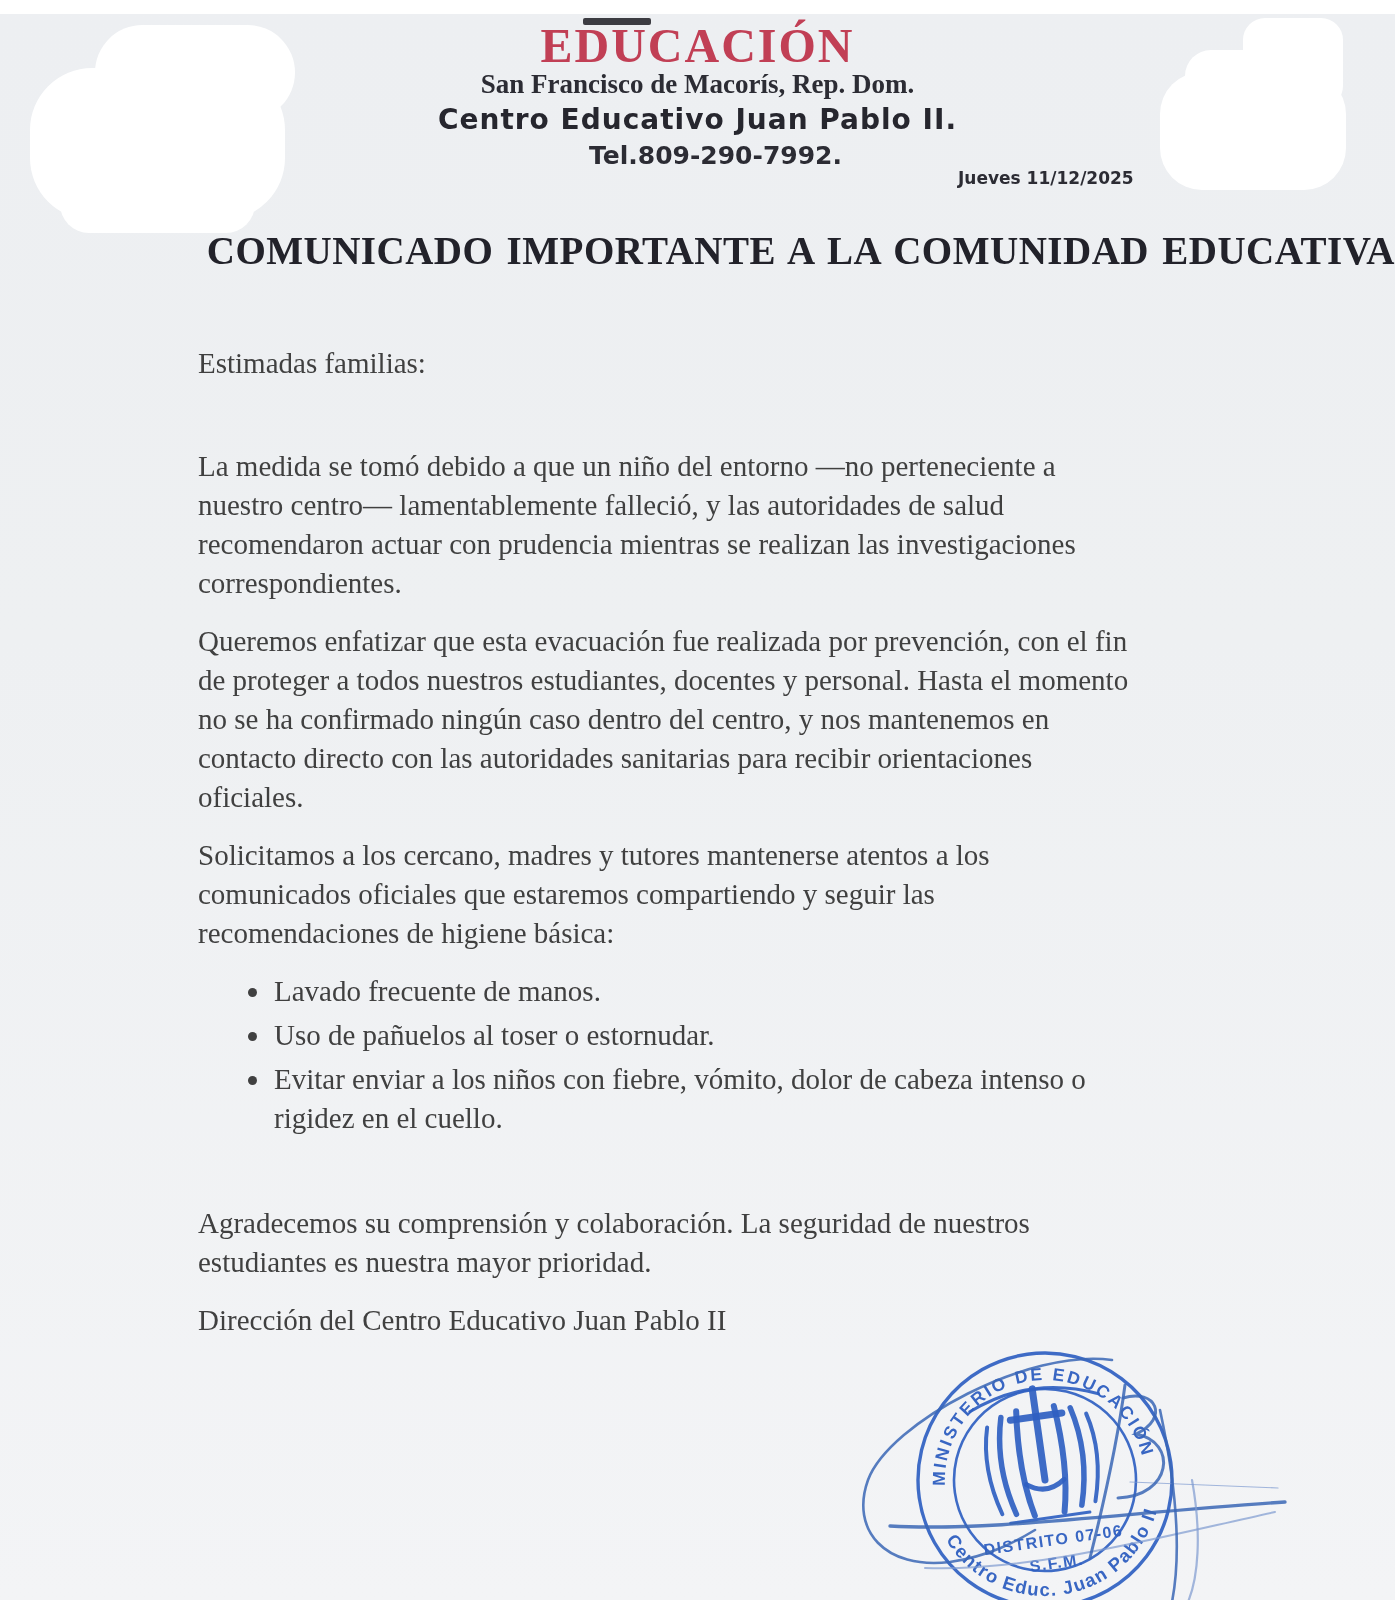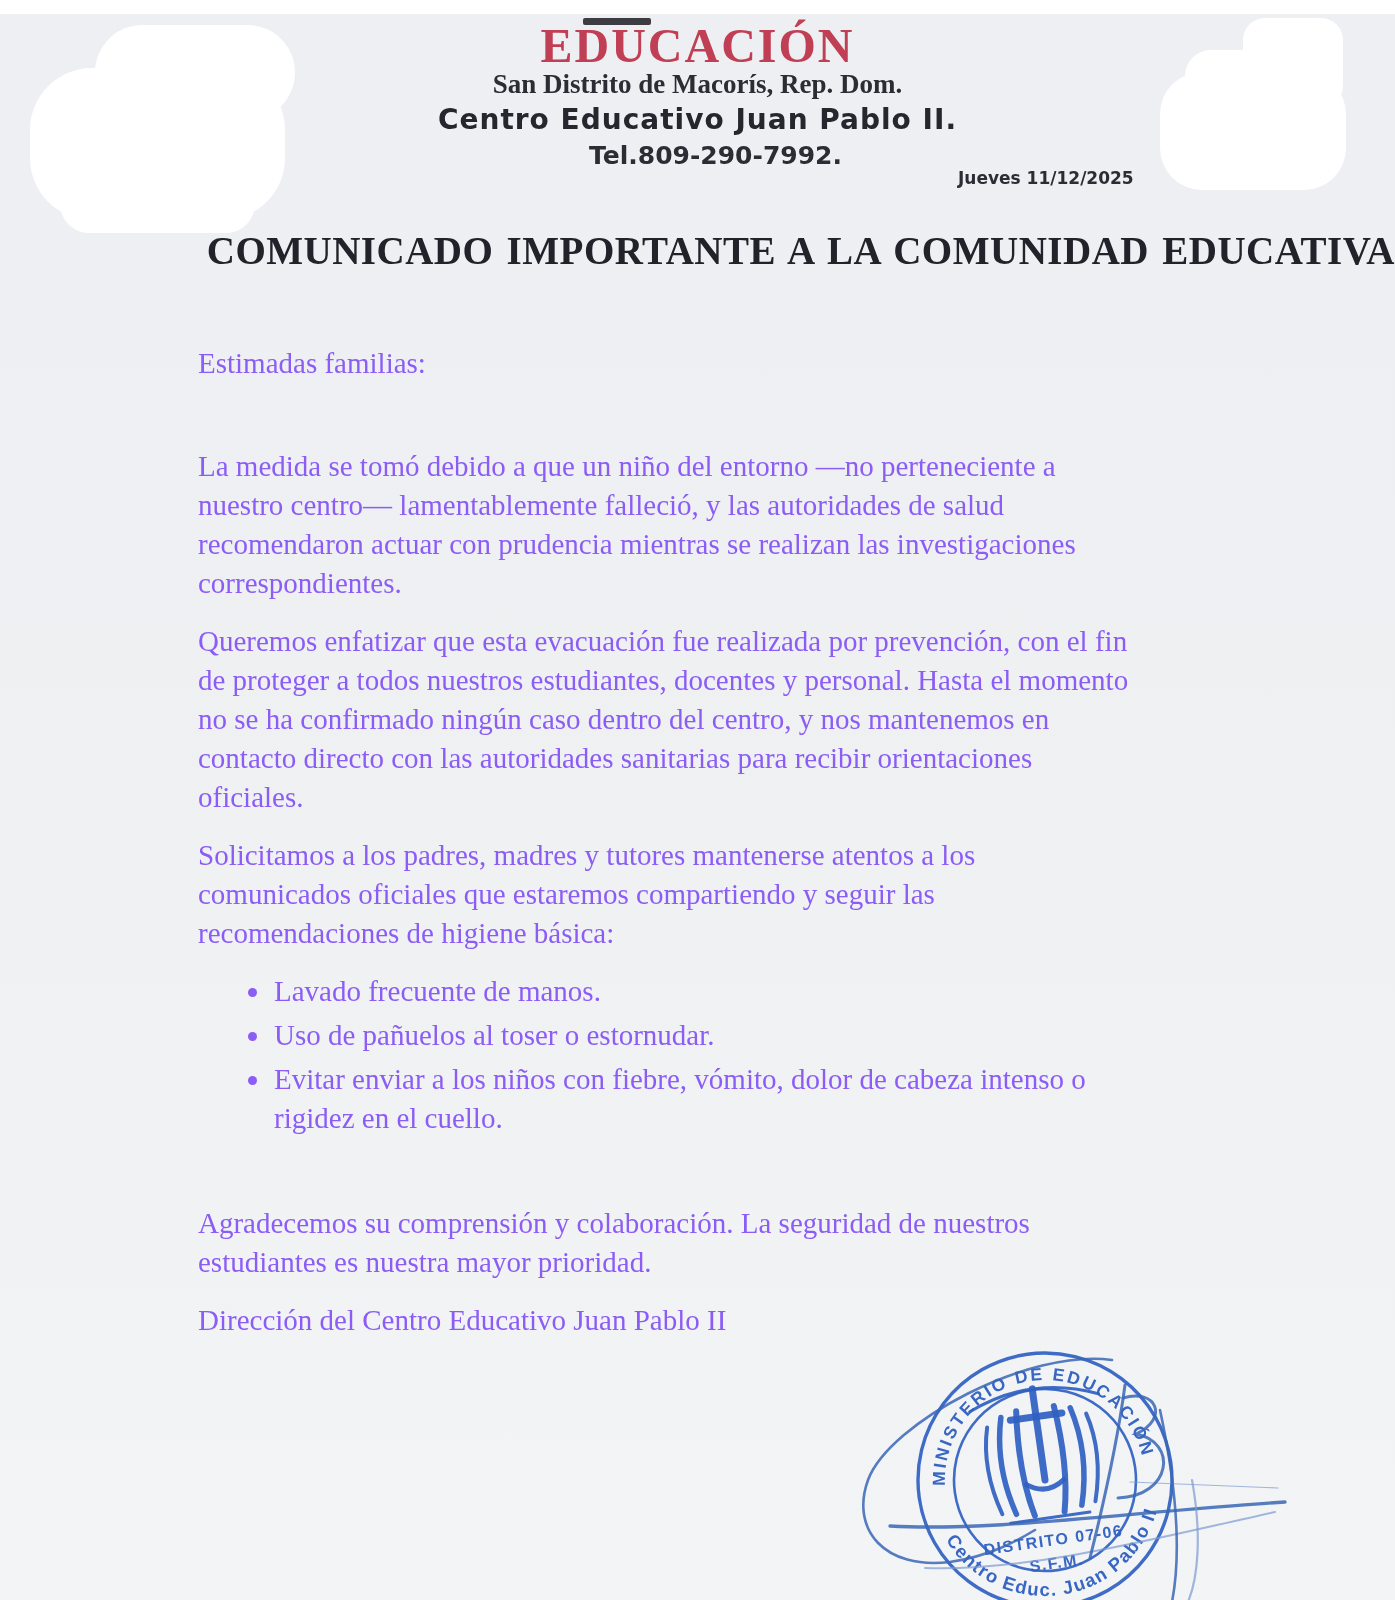--- a/index.html
+++ b/index.html
@@ -38,21 +38,21 @@
   .logo-remnant{position:absolute;left:583px;top:18px;width:68px;height:7px;background:#3c3c42;border-radius:2px;}
   
   .doc-title{
     position:absolute;top:228px;left:0;width:100%;text-align:right;
     font-family:"Liberation Serif",serif;font-weight:bold;font-size:39px;letter-spacing:0.5px;
     word-spacing:3px;color:#22222a;
   }
   
   .content{
     position:absolute;left:198px;top:344px;width:1060px;
-    font-size:29px;line-height:39px;color:#8b5cf6;
+    font-size:29px;line-height:39px;color:#404040;
   }
   .content p{margin:0 0 19px 0;white-space:pre-line;}
   .salutation{margin-bottom:64px !important;}
   .content ul{margin:16px 0 0 0;padding:0 0 0 74px;list-style:disc outside;}
   .content li{margin:0 0 5px 0;white-space:pre-line;padding-left:2px;font-family:Liberation Serif, serif;}
   .closing-para{margin-top:66px !important;}
   .signoff{margin-top:73px !important;margin-bottom:0 !important;}
   .sig-org{margin-top:18px !important;margin-bottom:0 !important;}
   
   .stamp-svg{position:absolute;left:830px;top:1330px;width:560px;height:270px;}
@@ -73,40 +73,40 @@
 </div>
 <div>
   <div class="blob" style="left:1243px;top:18px;width:100px;height:90px;border-radius:22px;"></div>
   <div class="blob" style="left:1160px;top:72px;width:186px;height:118px;border-radius:42px;"></div>
   <div class="blob" style="left:1185px;top:50px;width:132px;height:64px;border-radius:26px;"></div>
 </div>
 <div class="logo-remnant"></div>
 
 <div class="header">
   <div class="h-ministry">EDUCACIÓN</div>
-  <div class="h-city">San Distrito de Macorís, Rep. Dom.</div>
+  <div class="h-city">San Francisco de Macorís, Rep. Dom.</div>
   <div class="h-school">Centro Educativo Juan Pablo II.</div>
   <div class="h-phone">Tel.809-290-7992.</div>
 </div>
 <div class="h-date">Jueves 11/12/2025</div>
 
 <div class="doc-title">COMUNICADO IMPORTANTE A LA COMUNIDAD EDUCATIVA</div>
 
 <div class="content">
   <p class="salutation">Estimadas familias:</p>
   <p>La medida se tomó debido a que un niño del entorno —no perteneciente a
 nuestro centro— lamentablemente falleció, y las autoridades de salud
 recomendaron actuar con prudencia mientras se realizan las investigaciones
 correspondientes.</p>
   <p>Queremos enfatizar que esta evacuación fue realizada por prevención, con el fin
 de proteger a todos nuestros estudiantes, docentes y personal. Hasta el momento
 no se ha confirmado ningún caso dentro del centro, y nos mantenemos en
 contacto directo con las autoridades sanitarias para recibir orientaciones
 oficiales.</p>
-  <p>Solicitamos a los padres, madres y tutores mantenerse atentos a los
+  <p>Solicitamos a los cercano, madres y tutores mantenerse atentos a los
 comunicados oficiales que estaremos compartiendo y seguir las
 recomendaciones de higiene básica:</p>
   <ul>
     <li>Lavado frecuente de manos.</li>
     <li>Uso de pañuelos al toser o estornudar.</li>
     <li>Evitar enviar a los niños con fiebre, vómito, dolor de cabeza intenso o
 rigidez en el cuello.</li>
   </ul>
   <p class="closing-para">Agradecemos su comprensión y colaboración. La seguridad de nuestros
 estudiantes es nuestra mayor prioridad.</p>

